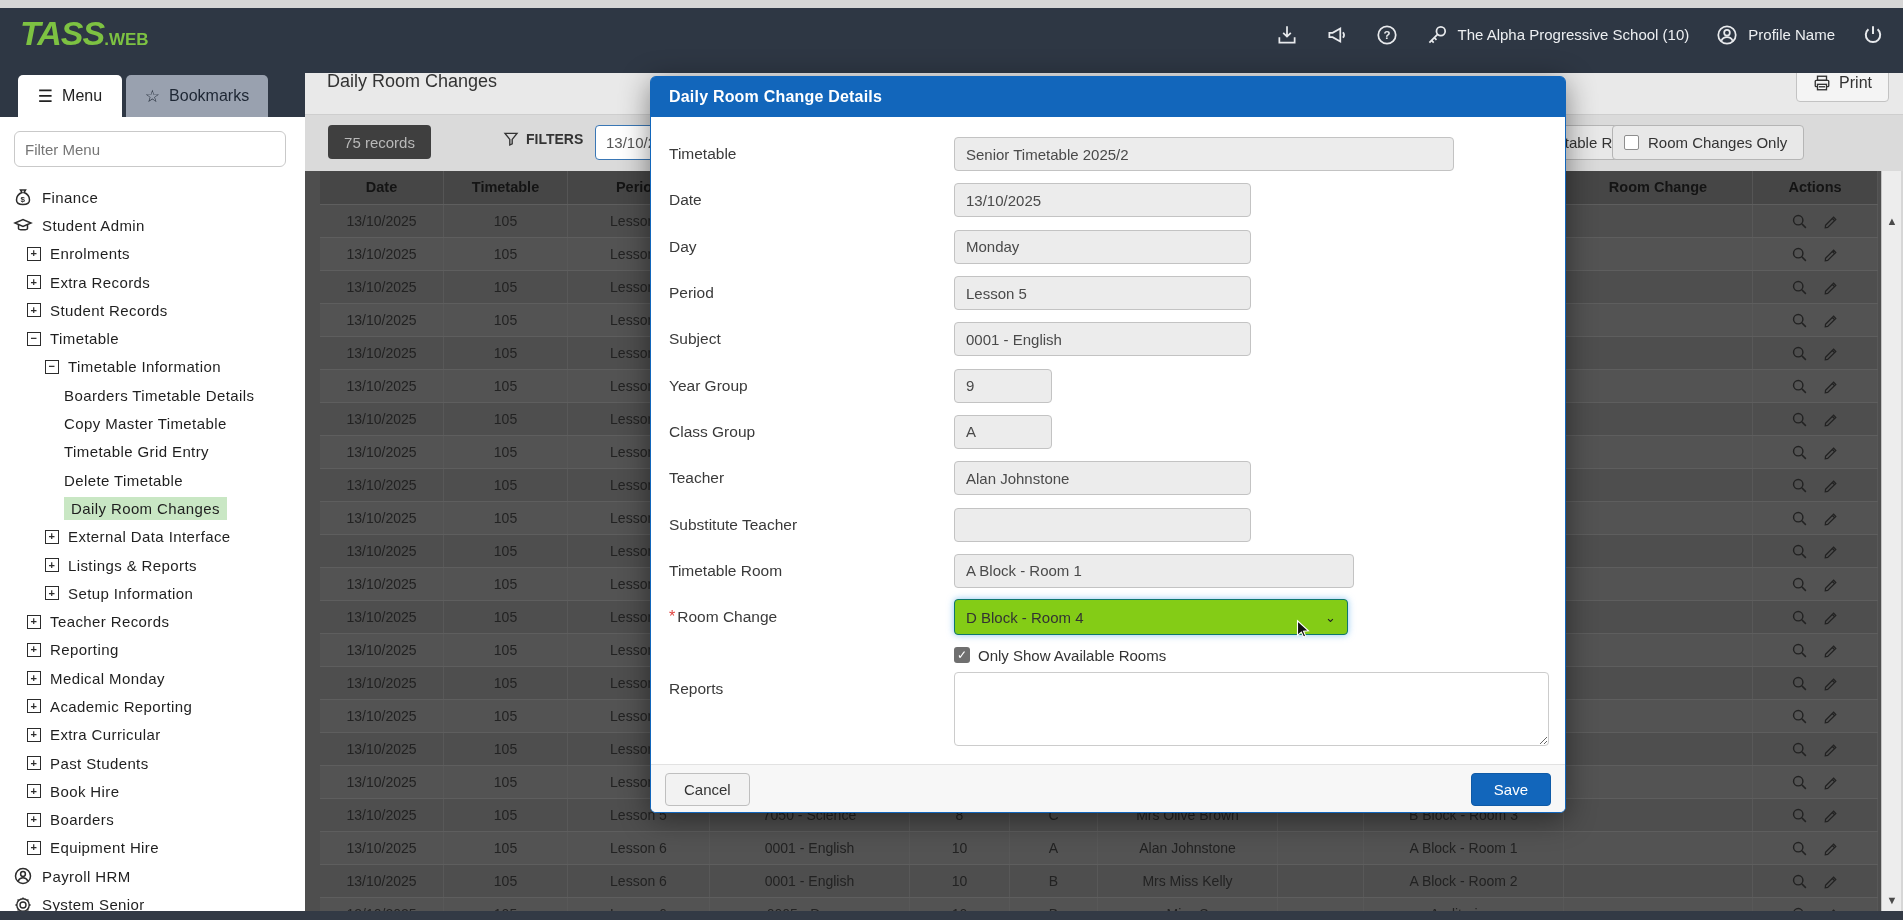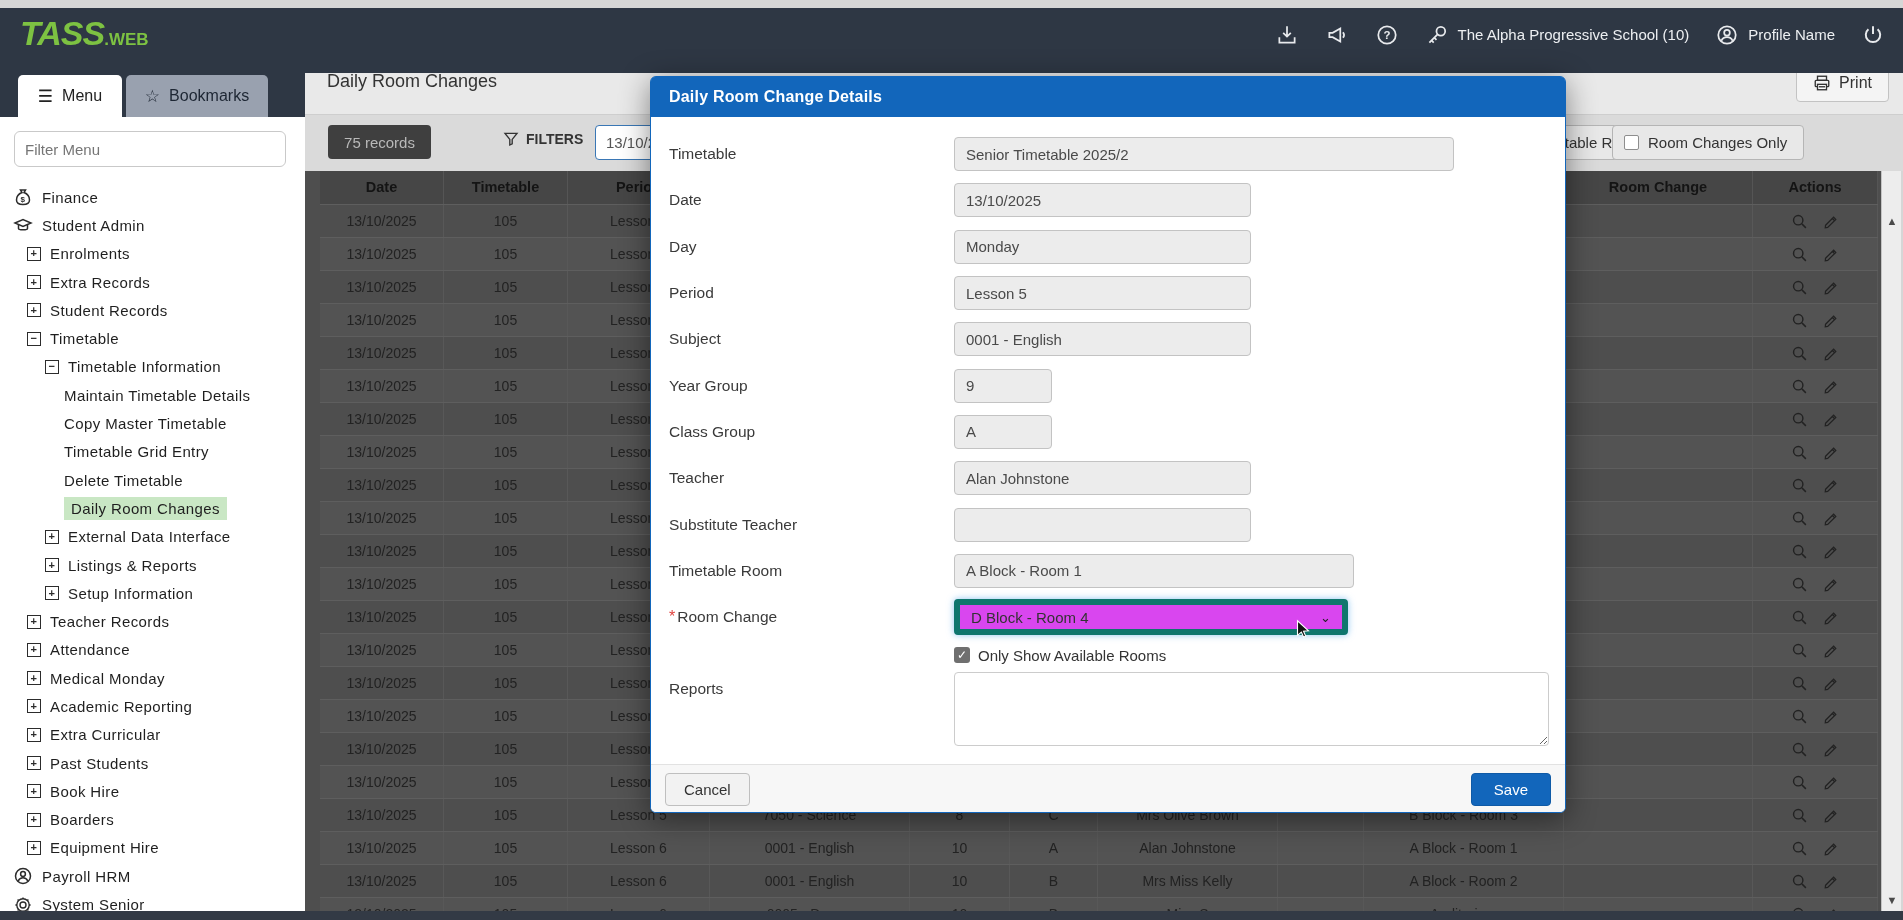--- a/index.html
+++ b/index.html
@@ -84,21 +84,21 @@
            border:1px solid #1266BB; border-radius:6px; box-shadow:0 6px 30px rgba(0,0,0,.45); }
   .mhead { height:40px; background:#1266BB; border-radius:4px 4px 0 0; display:flex; align-items:center;
            padding-left:18px; color:#fff; font-size:16px; font-weight:bold; letter-spacing:.2px; }
   .mbody { position:absolute; top:40px; left:0; right:0; bottom:48px; padding-top:14px; overflow:hidden; }
   .mrow { height:46.3px; display:flex; align-items:center; }
   .mlabel { width:285px; margin-left:18px; font-size:15.5px; color:#3a3a3a; flex:none; }
   .req { color:#E0433F; font-size:16px; margin-right:2px; }
   .dfield { height:34px; background:#ECECEC; border:1px solid #c3c3c3; border-radius:4px;
             display:flex; align-items:center; padding-left:11px; font-size:15px; color:#4a4a4a; }
   .w-lg { width:500px; } .w-md { width:297px; } .w-xs { width:98px; } .w-lg2 { width:400px; }
-  .mselect { width:394px; height:36px; background:#d946ef; border:6px solid #0f766e; border-radius:4px;
+  .mselect { width:394px; height:36px; background:#84cc16; border:1px solid #0f766e; border-radius:4px;
              box-shadow:0 0 7px rgba(82,168,236,.65); display:flex; align-items:center; padding:0 11px;
              font-size:15px; color:#333; cursor:pointer; }
   .mselect .caret { margin-left:auto; font-size:13px; color:#222; }
   .cbrow { height:30px; display:flex; align-items:center; margin-left:303px; gap:8px; font-size:15px; color:#333; }
   .cb-checked { width:16px; height:16px; background:#6F6F6F; border-radius:3px; color:#fff; font-size:12px;
                 display:flex; align-items:center; justify-content:center; cursor:pointer; }
   .commentrow { display:flex; align-items:flex-start; margin-top:2px; }
   .commentrow .mlabel { padding-top:8px; }
   .mtextarea { width:595px; height:74px; border:1px solid #ccc; border-radius:4px; resize:both;
                font-family:inherit; font-size:15px; padding:6px 8px; color:#333; }
@@ -210,21 +210,21 @@
         </div>
         <div class="snav lvl1">
           <span class="exp">−</span>
           <span class="lbl">Timetable</span>
         </div>
         <div class="snav lvl2">
           <span class="exp">−</span>
           <span class="lbl">Timetable Information</span>
         </div>
         <div class="snav lvl3">
-          <span class="lbl">Maintain Timetable Details</span>
+          <span class="lbl">Boarders Timetable Details</span>
         </div>
         <div class="snav lvl3">
           <span class="lbl">Copy Master Timetable</span>
         </div>
         <div class="snav lvl3">
           <span class="lbl">Timetable Grid Entry</span>
         </div>
         <div class="snav lvl3">
           <span class="lbl">Delete Timetable</span>
         </div>
@@ -242,21 +242,21 @@
         <div class="snav lvl2">
           <span class="exp">+</span>
           <span class="lbl">Setup Information</span>
         </div>
         <div class="snav lvl1">
           <span class="exp">+</span>
           <span class="lbl">Teacher Records</span>
         </div>
         <div class="snav lvl1">
           <span class="exp">+</span>
-          <span class="lbl">Attendance</span>
+          <span class="lbl">Reporting</span>
         </div>
         <div class="snav lvl1">
           <span class="exp">+</span>
           <span class="lbl">Medical Monday</span>
         </div>
         <div class="snav lvl1">
           <span class="exp">+</span>
           <span class="lbl">Academic Reporting</span>
         </div>
         <div class="snav lvl1">

